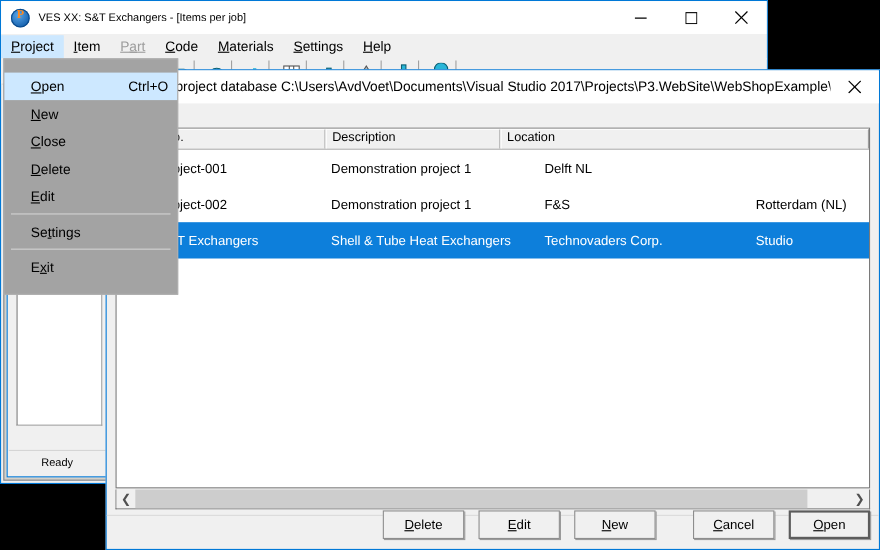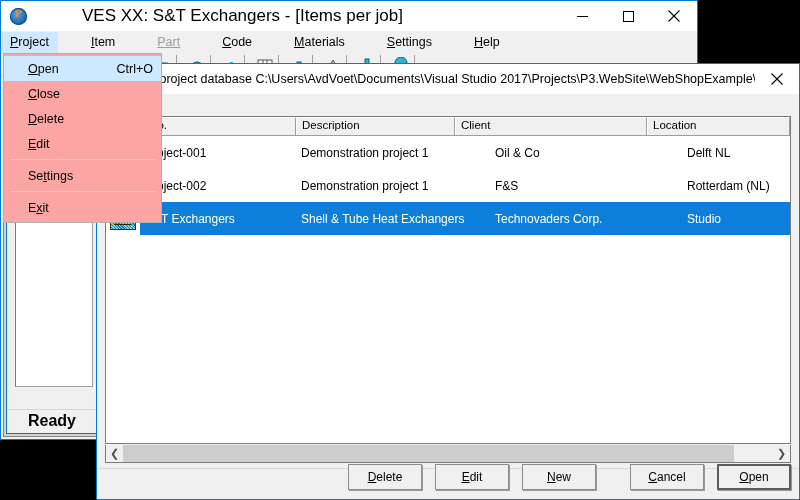--- a/index.html
+++ b/index.html
@@ -30,38 +30,36 @@
     background:radial-gradient(circle at 40% 35%, #5ba7e8 0%, #1763b0 70%, #0d4d8f 100%);
     position:relative;flex:none;
     box-shadow:inset 0 0 0 1px #0b4b8c;
   }
   .app-icon::after{
     content:"P";position:absolute;left:0;right:0;top:-1px;
     text-align:center;font-size:11px;font-weight:bold;color:#ff8a1e;
     font-family:"Liberation Serif", serif;
   }
   .title-text{
-    font-size:17px;color:#000;white-space:nowrap;
+    font-size:10px;color:#000;white-space:nowrap;
     flex:1;
-    margin-left:47px;
   }
   .winbtns{display:flex;height:30px;align-items:stretch;}
   .winbtn{
     width:46px;display:flex;align-items:center;justify-content:center;
     color:#000;
   }
   .winbtn svg{display:block;}
 
   
   .menubar{
     position:absolute;left:0;top:30px;right:0;height:22px;
     background:#f0f0f0;
     display:flex;align-items:center;
     border-bottom:1px solid #f0f0f0;
-    gap:24px;
   }
   .menu-item{
     padding:3px 9px 4px 9px;font-size:12.5px;color:#000;
     white-space:nowrap;line-height:14px;
   }
   .menu-item.active{background:#cde8ff;}
   .menu-item.disabled{color:#9d9d9d;text-decoration:underline;}
   .mn-u{text-decoration:underline;}
 
   
@@ -101,21 +99,21 @@
     border:1px solid #a0a0a0;
     border-top-color:#7a7a7a;border-left-color:#7a7a7a;
     background:#fff;
     box-sizing:border-box;
   }
   .child-status{
     position:absolute;left:1px;right:1px;bottom:1px;height:22px;
     background:#f0f0f0;
     border-top:1px solid #d5d5d5;
     display:flex;align-items:center;justify-content:center;
-    font-size:16px;color:#000;font-weight:bold;
+    font-size:10px;color:#000;
   }
 
   
   .dialog{
     position:absolute;left:96px;top:63px;width:704px;height:437px;
     background:#f0f0f0;
     border:1px solid #0078d7;
     box-sizing:border-box;
   }
   .dlg-title{
@@ -220,24 +218,24 @@
     display:flex;align-items:center;justify-content:center;
     margin-left:13px;
     box-shadow:1px 1px 0 #9a9a9a;
   }
   .dbtn.focus{border:2px solid #5c5c5c;}
   .dbtn.gap{margin-left:34px;}
 
   
   .dropdown{
     position:absolute;left:2px;top:52px;width:159px;
-    background:#fca5a5;
+    background:#a3a3a3;
     border:1px solid #b0b0b0;
     box-sizing:border-box;
-    padding:2px 0;
+    padding:12px 0;
     z-index:50;
   }
   .dd-item{
     height:25px;display:flex;align-items:center;
     font-size:12.5px;color:#000;padding-left:24px;padding-right:8px;
   }
   .dd-item.hl{background:#cde8ff;}
   .dd-accel{margin-left:auto;}
   .dd-sep{height:1px;background:#d3d3d3;margin:3px 6px 3px 6px;}
 </style>
@@ -380,20 +378,23 @@
         <div class="child-status">Ready</div>
       </div>
     </div>
 
     <div class="dropdown">
       <div class="dd-item hl">
         <span><span class="mn-u">O</span>pen</span>
         <span class="dd-accel">Ctrl+O</span>
       </div>
       <div class="dd-item">
+        <span><span class="mn-u">N</span>ew</span>
+      </div>
+      <div class="dd-item">
         <span><span class="mn-u">C</span>lose</span>
       </div>
       <div class="dd-item">
         <span><span class="mn-u">D</span>elete</span>
       </div>
       <div class="dd-item">
         <span><span class="mn-u">E</span>dit</span>
       </div>
       <div class="dd-sep"></div>
       <div class="dd-item">
@@ -420,34 +421,32 @@
       </div>
     </div>
 
     <div class="grp-label"><span class="mn-u">P</span>roject list</div>
 
     <div class="listbox">
 
       <div class="hdr">
         <div class="hdr-cell" style="width:190px">Project no.</div>
         <div class="hdr-cell" style="width:159px">Description</div>
-        <div class="hdr-cell" style="width:192px">Client</div>
         <div class="hdr-cell" style="flex:1">Location</div>
       </div>
 
       <div class="row">
         <div class="cell c0 icon-cell">
           <div class="ficon">
               <div class="tab"></div>
               <div class="body"></div>
             </div>
         </div>
         <div class="cell" style="width:156px">Project-001</div>
         <div class="cell" style="width:194px">Demonstration project 1</div>
-        <div class="cell" style="width:192px">Oil &amp; Co</div>
         <div class="cell" style="flex:1">Delft NL</div>
       </div>
 
       <div class="row">
         <div class="cell c0 icon-cell">
           <div class="ficon">
               <div class="tab"></div>
               <div class="body"></div>
             </div>
         </div>

